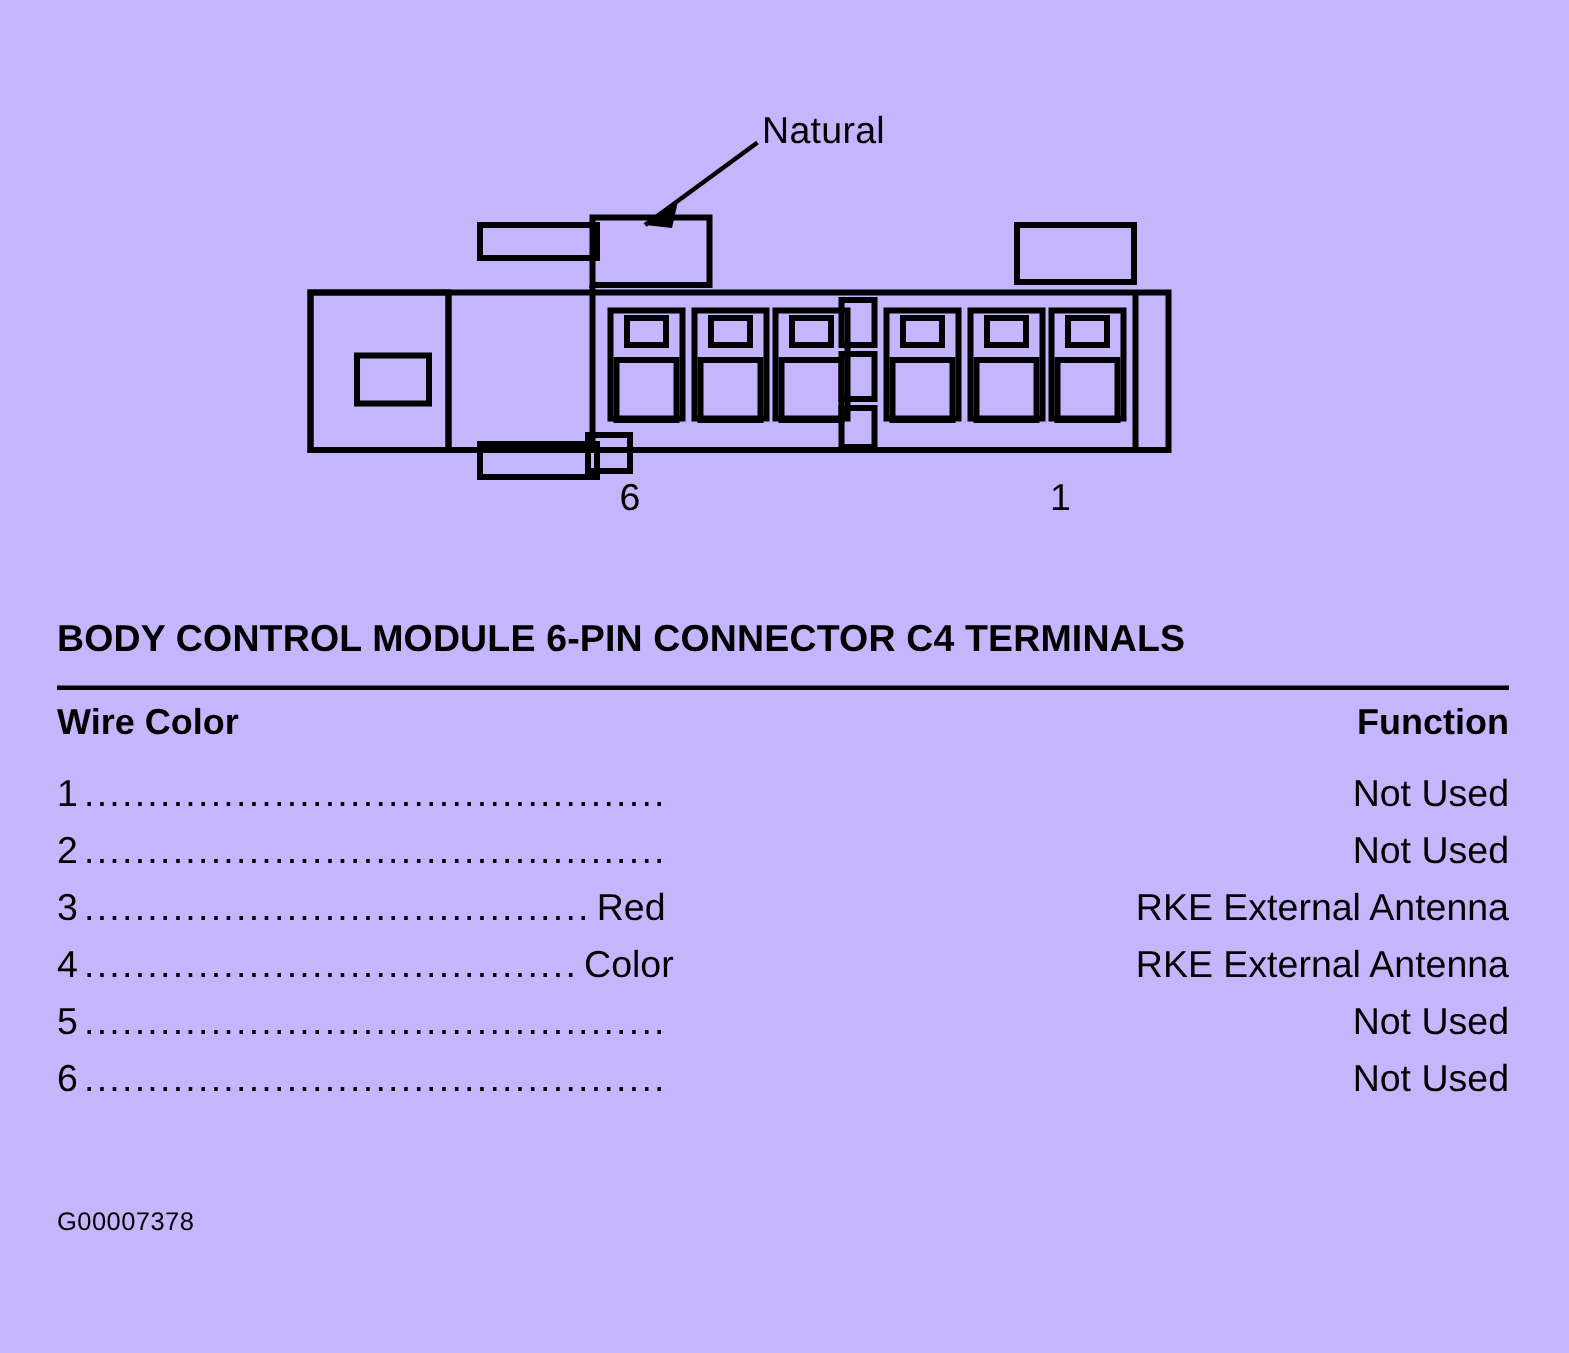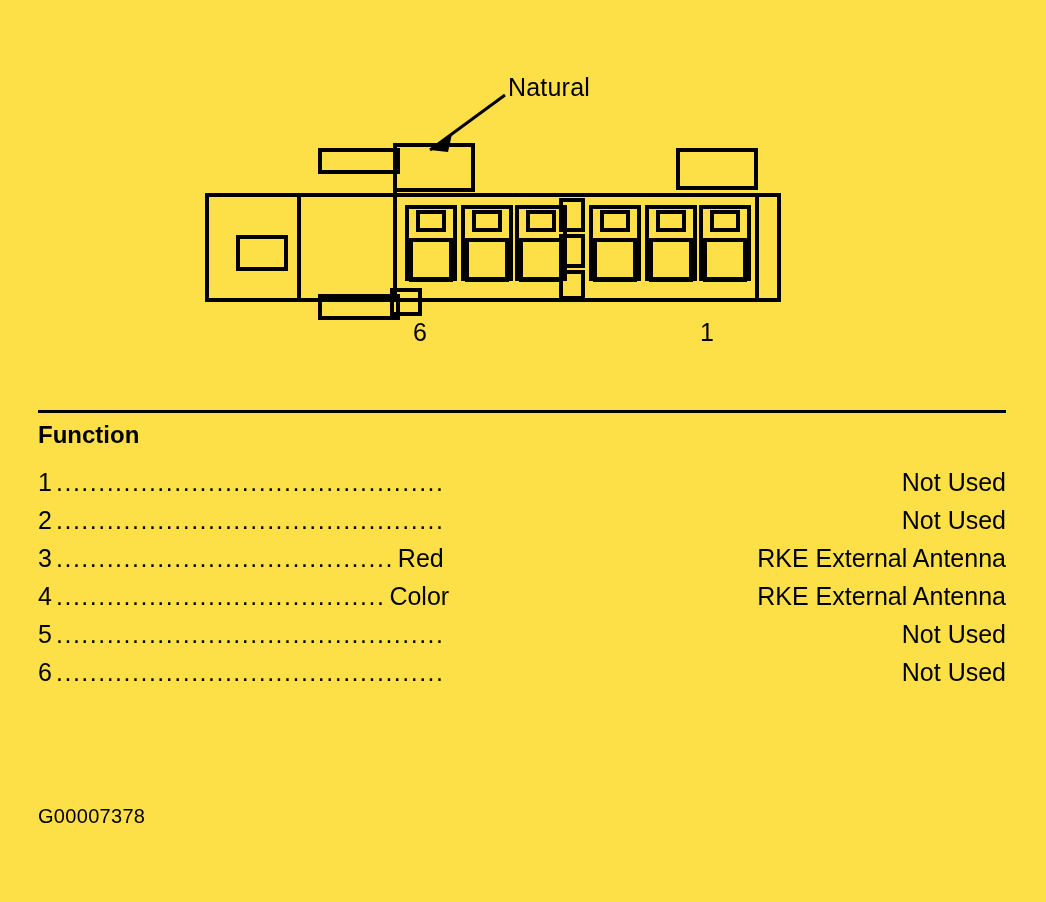--- a/index.html
+++ b/index.html
@@ -9,21 +9,21 @@
   }
   body {
     font-family: "Liberation Sans", sans-serif;
     color: #000000;
   }
   #page {
     position: relative;
     width: 1046px;
     height: 902px;
     overflow: hidden;
-    background: #fde047;
+    background: #c4b5fd;
   }
 
   
   .diagram {
     position: absolute;
     left: 0;
     top: 0;
     width: 1046px;
     height: 370px;
   }
@@ -102,21 +102,21 @@
   .row .func {
     flex: 0 0 auto;
     text-align: center;
     padding-left: 2px;
   }
 
   .footer-code {
     position: absolute;
     left: 38px;
     top: 805px;
-    font-size: 20px;
+    font-size: 17px;
     letter-spacing: 0.3px;
   }
 </style>
 </head>
 <body>
 
 <div id="page">
 
   <div class="diagram">
     <svg width="1046" height="370" viewBox="0 0 1046 370">
@@ -183,22 +183,24 @@
         </g>
       </g>
     </svg>
 
     <div class="callout-label">Natural</div>
     <div class="pin-num left">6</div>
     <div class="pin-num right">1</div>
   </div>
 
   <div class="table-block">
+    <h2 class="block-title">BODY CONTROL MODULE 6-PIN CONNECTOR C4 TERMINALS</h2>
     <div class="rule"></div>
     <div class="head-row">
+      <span class="head-color">Wire Color</span>
       <span class="head-function">Function</span>
     </div>
     <div class="rows" id="rows">
         <div class="row">
           <span class="term">1</span>
           <span class="dots1">..............................................</span>
           <span class="color"></span>
           <span class="dots2"></span>
           <span class="func">Not Used</span>
         </div>

